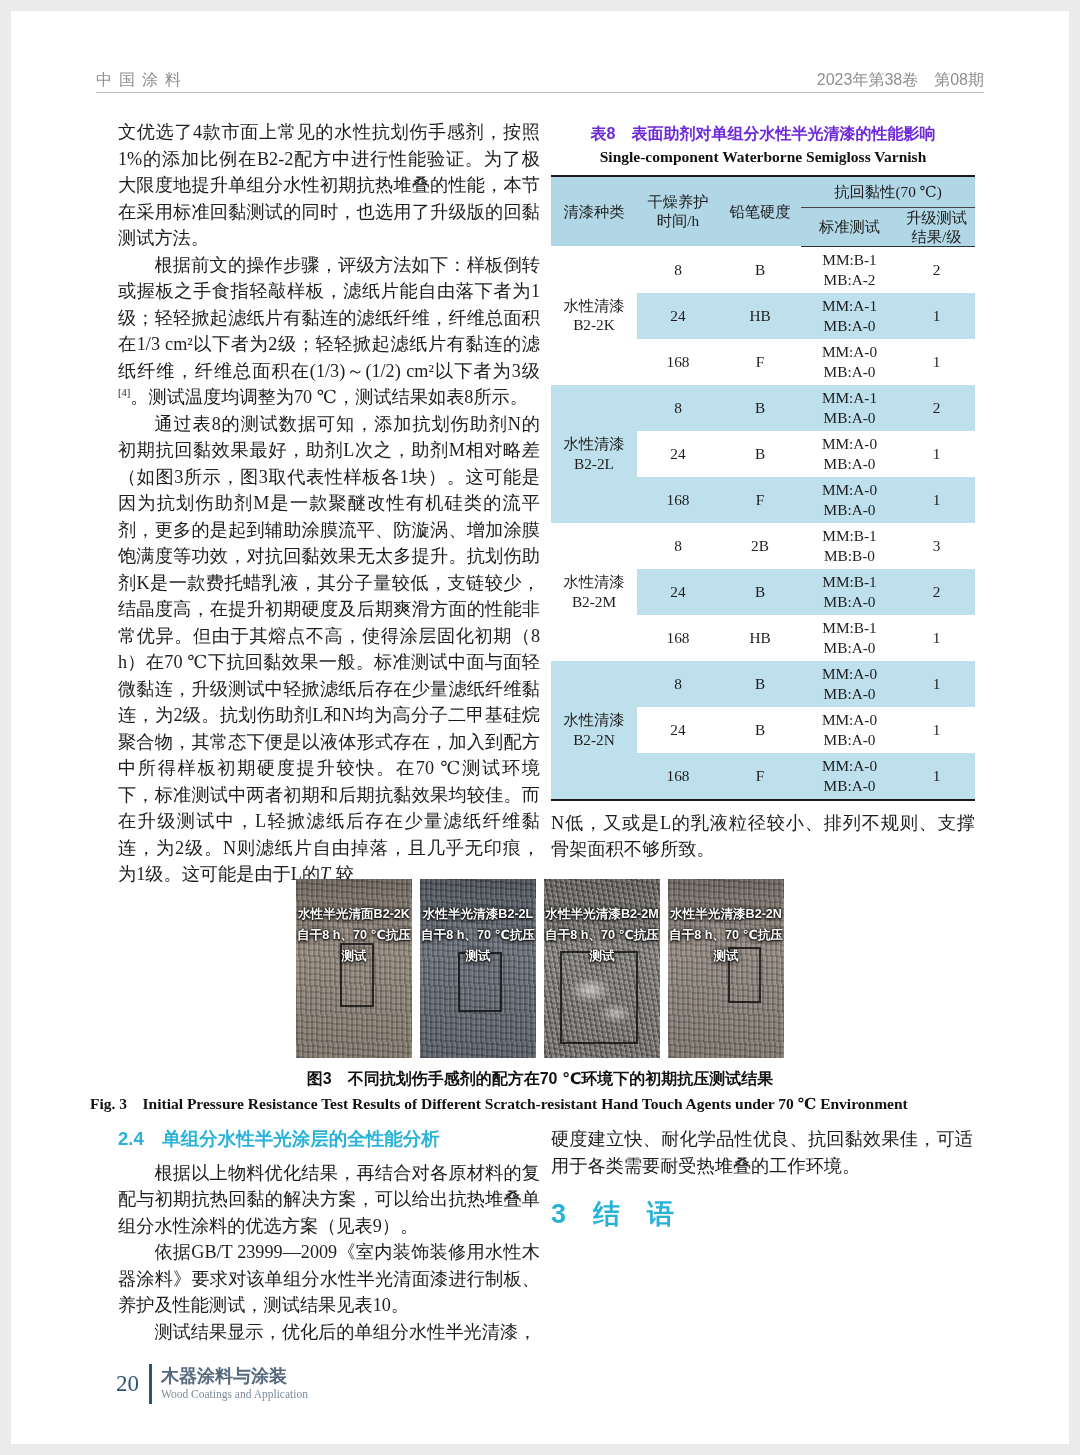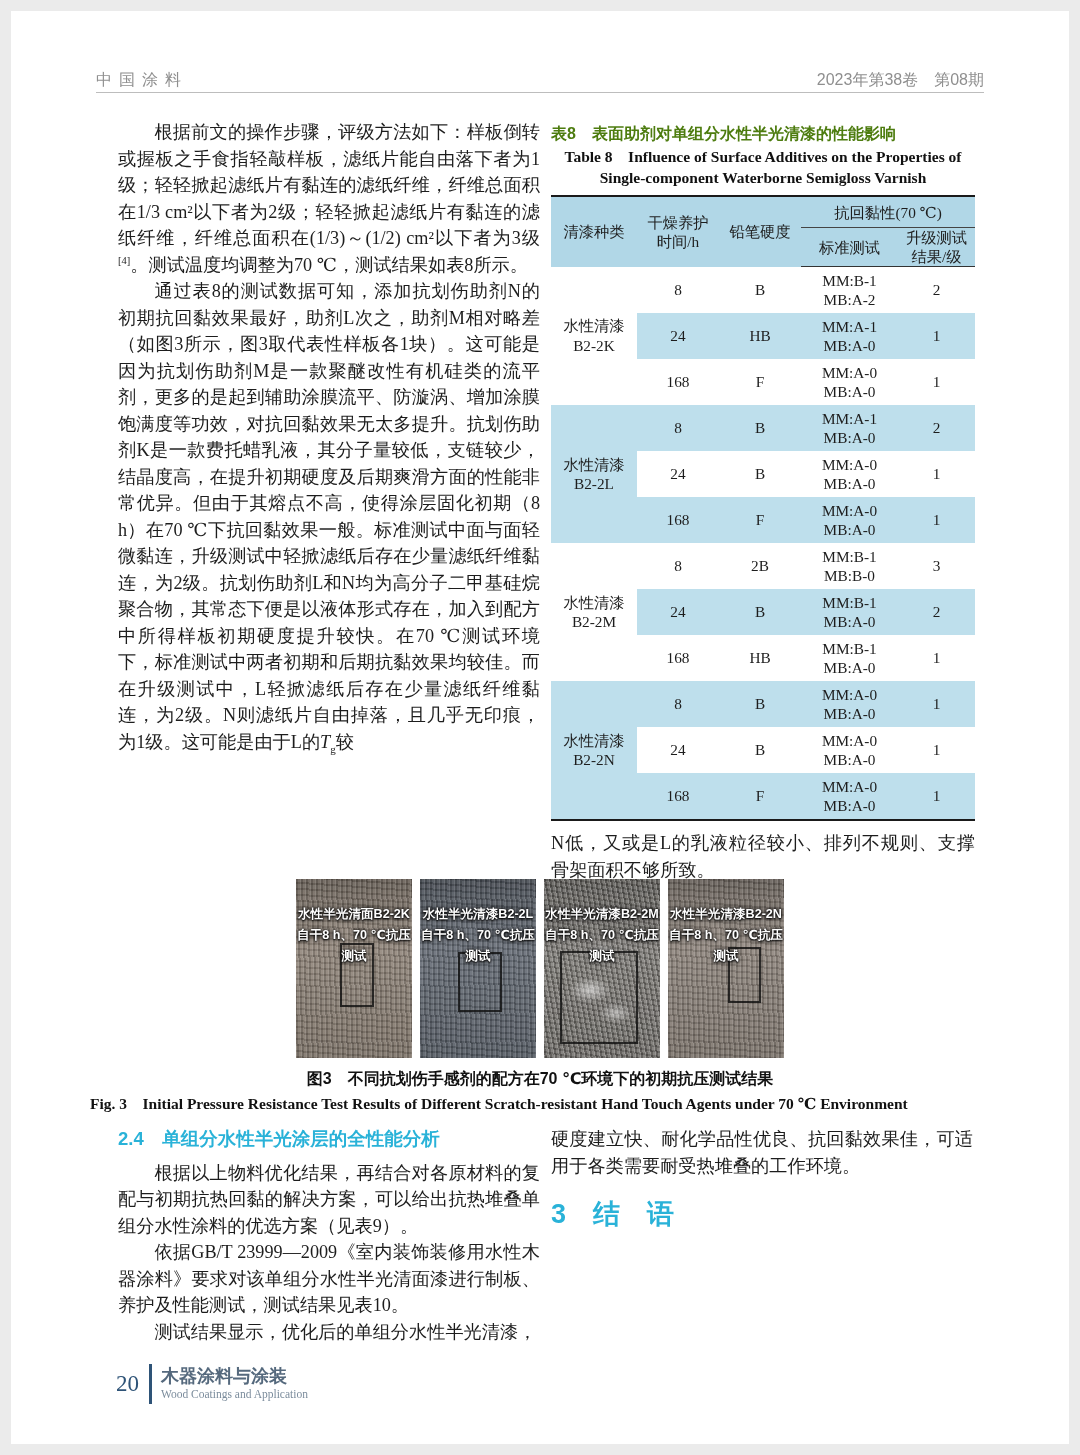--- a/index.html
+++ b/index.html
@@ -26,22 +26,22 @@
   .bodytext p.no-indent{text-indent:0;}
   sup.fnote{font-size:10.5px;line-height:0;}
   .tg i{font-style:italic;}
   .tg sub{font-size:11px;line-height:0;}
 
   .col-left{position:absolute;left:118px;top:119px;width:422px;}
 
   
   .col-right{position:absolute;left:551px;top:124px;width:424px;}
   .tbl-title-cn{
-    font-family:"Liberation Sans","DejaVu Sans",sans-serif;
-    font-weight:bold;font-size:16px;line-height:20px;color:#4d7c0f;
+    text-align:center;font-family:"Liberation Sans","DejaVu Sans",sans-serif;
+    font-weight:bold;font-size:16px;line-height:20px;color:#6d28d9;
   }
   .tbl-title-en{
     text-align:center;font-weight:bold;font-size:15.5px;line-height:20.5px;margin-top:3px;color:#111;
   }
   table.t8{
     border-collapse:collapse;width:100%;table-layout:fixed;margin-top:7px;
     border-top:2.2px solid #1a1a1a;border-bottom:2.2px solid #1a1a1a;
     font-size:15.3px;
   }
   table.t8 th{font-weight:normal;padding:0;}
@@ -118,28 +118,28 @@
 <body>
 
 <div class="frame"></div>
 
 <div class="page-header">
   <span class="journal-name">中国涂料</span>
   <span>2023年第38卷　第08期</span>
 </div>
 
 <div class="col-left bodytext">
+  <p class="no-indent">文优选了4款市面上常见的水性抗划伤手感剂，按照1%的添加比例在B2-2配方中进行性能验证。为了极大限度地提升单组分水性初期抗热堆叠的性能，本节在采用标准回黏测试的同时，也选用了升级版的回黏测试方法。</p>
   <p><span>根据前文的操作步骤，评级方法如下：样板倒转或握板之手食指轻敲样板，滤纸片能自由落下者为1级；轻轻掀起滤纸片有黏连的滤纸纤维，纤维总面积在1/3 cm²以下者为2级；轻轻掀起滤纸片有黏连的滤纸纤维，纤维总面积在(1/3)～(1/2) cm²以下者为3级</span><sup class="fnote">[4]</sup><span>。测试温度均调整为70 ℃，测试结果如表8所示。</span></p>
   <p><span>通过表8的测试数据可知，添加抗划伤助剂N的初期抗回黏效果最好，助剂L次之，助剂M相对略差（如图3所示，图3取代表性样板各1块）。这可能是因为抗划伤助剂M是一款聚醚改性有机硅类的流平剂，更多的是起到辅助涂膜流平、防漩涡、增加涂膜饱满度等功效，对抗回黏效果无太多提升。抗划伤助剂K是一款费托蜡乳液，其分子量较低，支链较少，结晶度高，在提升初期硬度及后期爽滑方面的性能非常优异。但由于其熔点不高，使得涂层固化初期（8 h）在70 ℃下抗回黏效果一般。标准测试中面与面轻微黏连，升级测试中轻掀滤纸后存在少量滤纸纤维黏连，为2级。抗划伤助剂L和N均为高分子二甲基硅烷聚合物，其常态下便是以液体形式存在，加入到配方中所得样板初期硬度提升较快。在70 ℃测试环境下，标准测试中两者初期和后期抗黏效果均较佳。而在升级测试中，L轻掀滤纸后存在少量滤纸纤维黏连，为2级。N则滤纸片自由掉落，且几乎无印痕，为1级。这可能是由于L的</span><span class="tg"><i>T</i><sub>g</sub></span><span>较</span></p>
 </div>
 
 <div class="col-right">
   <div class="tbl-title-cn">表8　表面助剂对单组分水性半光清漆的性能影响</div>
   <div class="tbl-title-en">
-    <div>Table 8　Influence of Surface Additives on the Properties of</div>
     <div>Single-component Waterborne Semigloss Varnish</div>
   </div>
   <table class="t8">
     <colgroup>
         <col style="width:86px">
         <col style="width:82px">
         <col style="width:82px">
         <col style="width:97px">
         <col style="width:77px">
       </colgroup>

